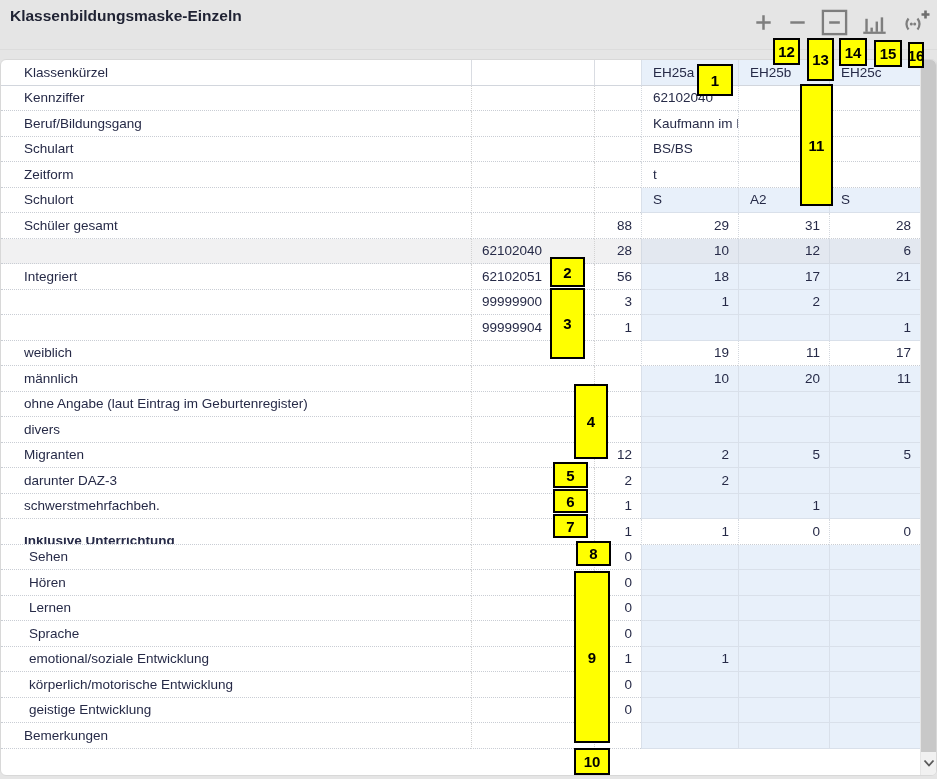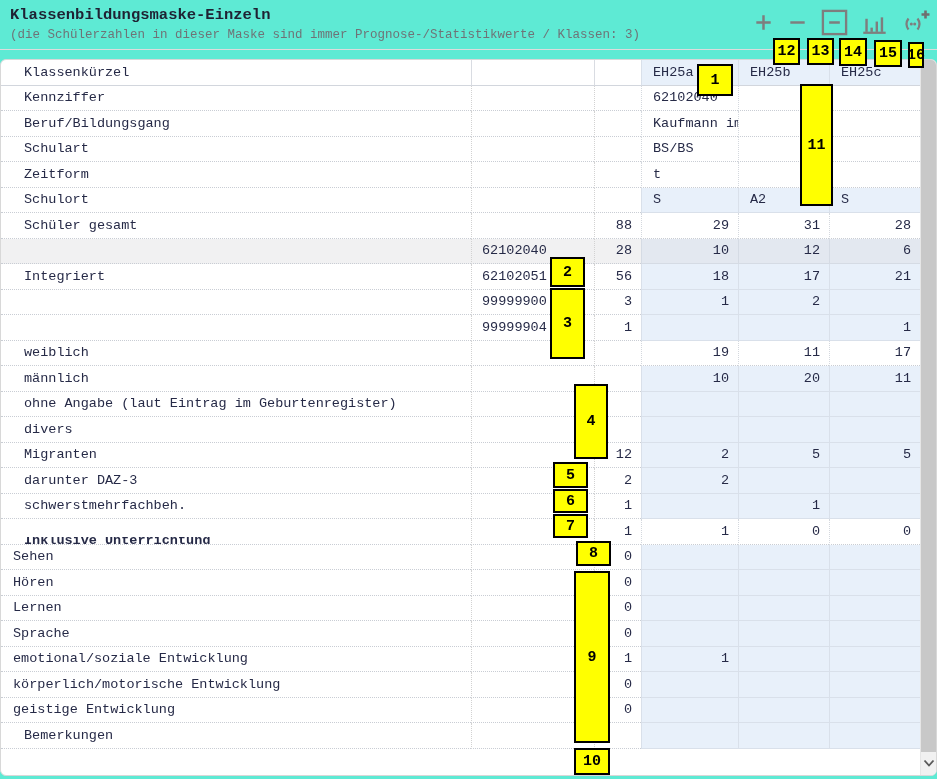--- a/index.html
+++ b/index.html
@@ -1,17 +1,17 @@
 <!DOCTYPE html>
 <html><head>
 <meta charset="utf-8">
 <style>
   html,body{margin:0;padding:0;background:#fff;}
-  .page{position:relative;width:937px;height:779px;overflow:hidden;background:#5eead4;
-        font-family:Liberation Mono, monospace;color:#262a47;}
+  .page{position:relative;width:937px;height:779px;overflow:hidden;background:#e5e5e5;
+        font-family:Liberation Sans, sans-serif;color:#262a47;}
   
   .hdr{position:absolute;left:10px;top:6px;}
   .hdr-title{font-size:15.5px;font-weight:700;color:#1f2233;line-height:19px;}
   .hdr-sub{font-size:12.5px;color:#6f7377;line-height:17px;margin-top:2px;}
   .divider{position:absolute;left:0;top:49px;width:937px;height:1px;background:#dcdcdc;}
   
   .toolbar{position:absolute;top:4px;right:4px;height:40px;display:flex;align-items:center;gap:7px;}
   .tool-btn{background:none;border:none;padding:2px;margin:0;cursor:pointer;display:flex;align-items:center;}
   
   .tbl{position:absolute;left:0;top:59px;width:937px;height:717px;box-sizing:border-box;
@@ -23,21 +23,21 @@
   .col-label{width:470px;padding-left:11px;}
   .col-code{width:123px;padding-left:10px;border-left:1px dotted #d2d2d2;}
   .col-total{width:47px;border-left:1px dotted #d2d2d2;}
   .col-c1{width:97px;}
   .col-c2{width:91px;}
   .col-c3{width:91px;}
   .col-c1,.col-c2,.col-c3{border-left:1px dotted #d4d8de;}
   .cell-left{justify-content:flex-start;padding-left:23px;}
   .col-c1.cell-left,.col-c2.cell-left,.col-c3.cell-left{padding-left:11px;}
   .cell-right{justify-content:flex-end;padding-right:9px;}
-  .indent{padding-left:12px;}
+  .indent{padding-left:28px;}
   
   .r-blue .col-c1,.r-blue .col-c2,.r-blue .col-c3{background:#e8f0fa;border-left:1px solid #d9e0ea;border-bottom:1px solid #d9e0ea;}
   .r-grayblue .col-c1,.r-grayblue .col-c2,.r-grayblue .col-c3{background:#e3e8f0;border-left:1px solid #d5dbe4;border-bottom:1px solid #d5dbe4;}
   .r-gray .col-label,.r-gray .col-code,.r-gray .col-total{background:#f1f1f2;}
   .r-bold .col-label{font-weight:700;margin-top:18px;}
   .r-head .cell{border-bottom:1px solid #d2d6dd;}
   .r-head .col-code,.r-head .col-total{border-left:1px solid #d9dce2;}
   
   .scrollbar{width:16px;height:100%;background:#f1f1f1;border-left:1px solid #e6e6e6;position:relative;}
   .scroll-thumb{position:absolute;left:0;top:0;width:100%;height:692px;background:#c8c8c8;}
@@ -49,21 +49,20 @@
        display:flex;align-items:center;justify-content:center;
        font-size:15px;font-weight:700;color:#000;}
 </style>
 </head>
 <body>
 
 <div class="page">
 
   <div class="hdr">
     <div class="hdr-title">Klassenbildungsmaske-Einzeln</div>
-    <div class="hdr-sub">(die Schülerzahlen in dieser Maske sind immer Prognose-/Statistikwerte / Klassen: 3)</div>
   </div>
 
   <div class="toolbar">
     <button class="tool-btn">
       <span>
         <svg width="23" height="23" viewBox="0 0 24 24">
             <path d="M12 4.5v15M4.5 12h15" stroke="#7e7e7e" stroke-width="2.6" fill="none"></path>
           </svg>
       </span>
     </button>
@@ -345,19 +344,19 @@
       <div class="ann" style="left: 550px; top: 288px; width: 35px; height: 71px;">3</div>
       <div class="ann" style="left: 574px; top: 384px; width: 34px; height: 75px;">4</div>
       <div class="ann" style="left: 553px; top: 462px; width: 35px; height: 26px;">5</div>
       <div class="ann" style="left: 553px; top: 489px; width: 35px; height: 24px;">6</div>
       <div class="ann" style="left: 553px; top: 514px; width: 35px; height: 24px;">7</div>
       <div class="ann" style="left: 576px; top: 541px; width: 35px; height: 25px;">8</div>
       <div class="ann" style="left: 574px; top: 571px; width: 36px; height: 172px;">9</div>
       <div class="ann" style="left: 574px; top: 748px; width: 36px; height: 27px;">10</div>
       <div class="ann" style="left: 800px; top: 84px; width: 33px; height: 122px;">11</div>
       <div class="ann" style="left: 773px; top: 38px; width: 27px; height: 27px;">12</div>
-      <div class="ann" style="left: 807px; top: 38px; width: 27px; height: 27px;">13</div>
+      <div class="ann" style="left: 807px; top: 38px; width: 27px; height: 43px;">13</div>
       <div class="ann" style="left: 839px; top: 38px; width: 28px; height: 28px;">14</div>
       <div class="ann" style="left: 874px; top: 40px; width: 28px; height: 27px;">15</div>
       <div class="ann" style="left: 908px; top: 42px; width: 16px; height: 26px;">16</div>
     </div>
 
 </div>
 
 </body></html>

